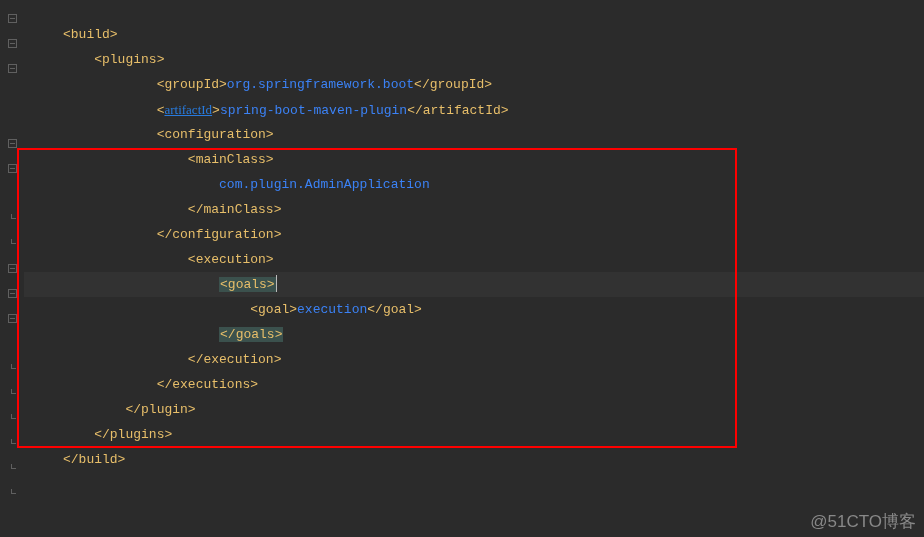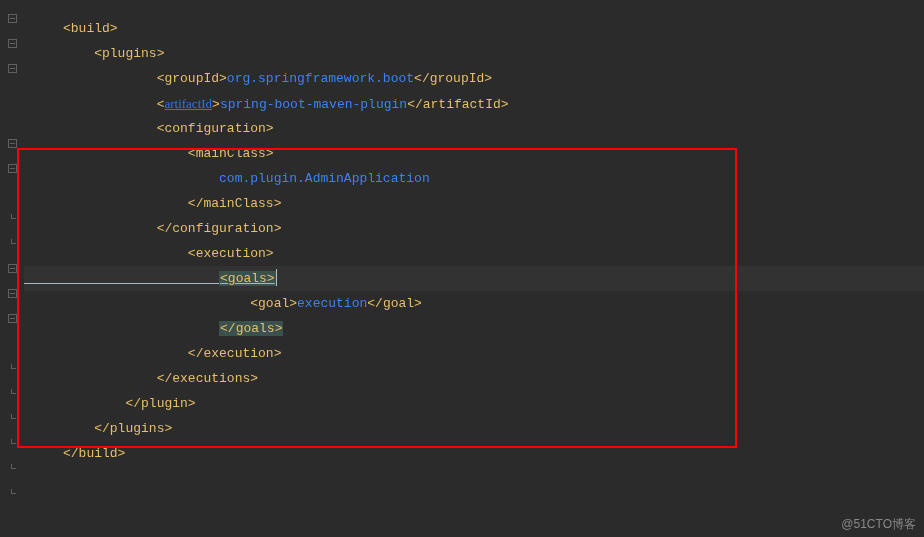--- a/index.html
+++ b/index.html
@@ -65,32 +65,31 @@
       content: "";
       position: absolute;
       left: 3px;
       top: 4px;
       width: 5px;
       height: 1px;
       background: #606060;
     }
     .code-area {
       flex: 1;
-      padding-top: 16px;
+      padding-top: 22px;
       position: relative;
     }
     .line {
       height: 25px;
       line-height: 25px;
       white-space: pre;
       position: relative;
     }
     .line.highlighted {
       background: #323232;
-      text-decoration: underline;
     }
     .tag-name { color: #e8bf6a; }
     .text-content { color: #3b82f6; }
     .link-tag {
       color: #287bde;
       text-decoration: underline;
       font-family: Liberation Serif, serif;
     }
     .tag-matched {
       background: #3b514d;
@@ -111,21 +110,21 @@
       position: absolute;
       border: 2px solid #ff0000;
       pointer-events: none;
       z-index: 10;
     }
     .watermark {
       position: absolute;
       bottom: 4px;
       right: 8px;
       color: #888;
-      font-size: 12px;
+      font-size: 17px;
       font-family: sans-serif;
     }
   </style>
 </head>
 <body>
 
 <div class="editor">
   <div class="gutter" id="gutter">
       <div class="gutter-icon">
         <div class="fold-minus"></div>

